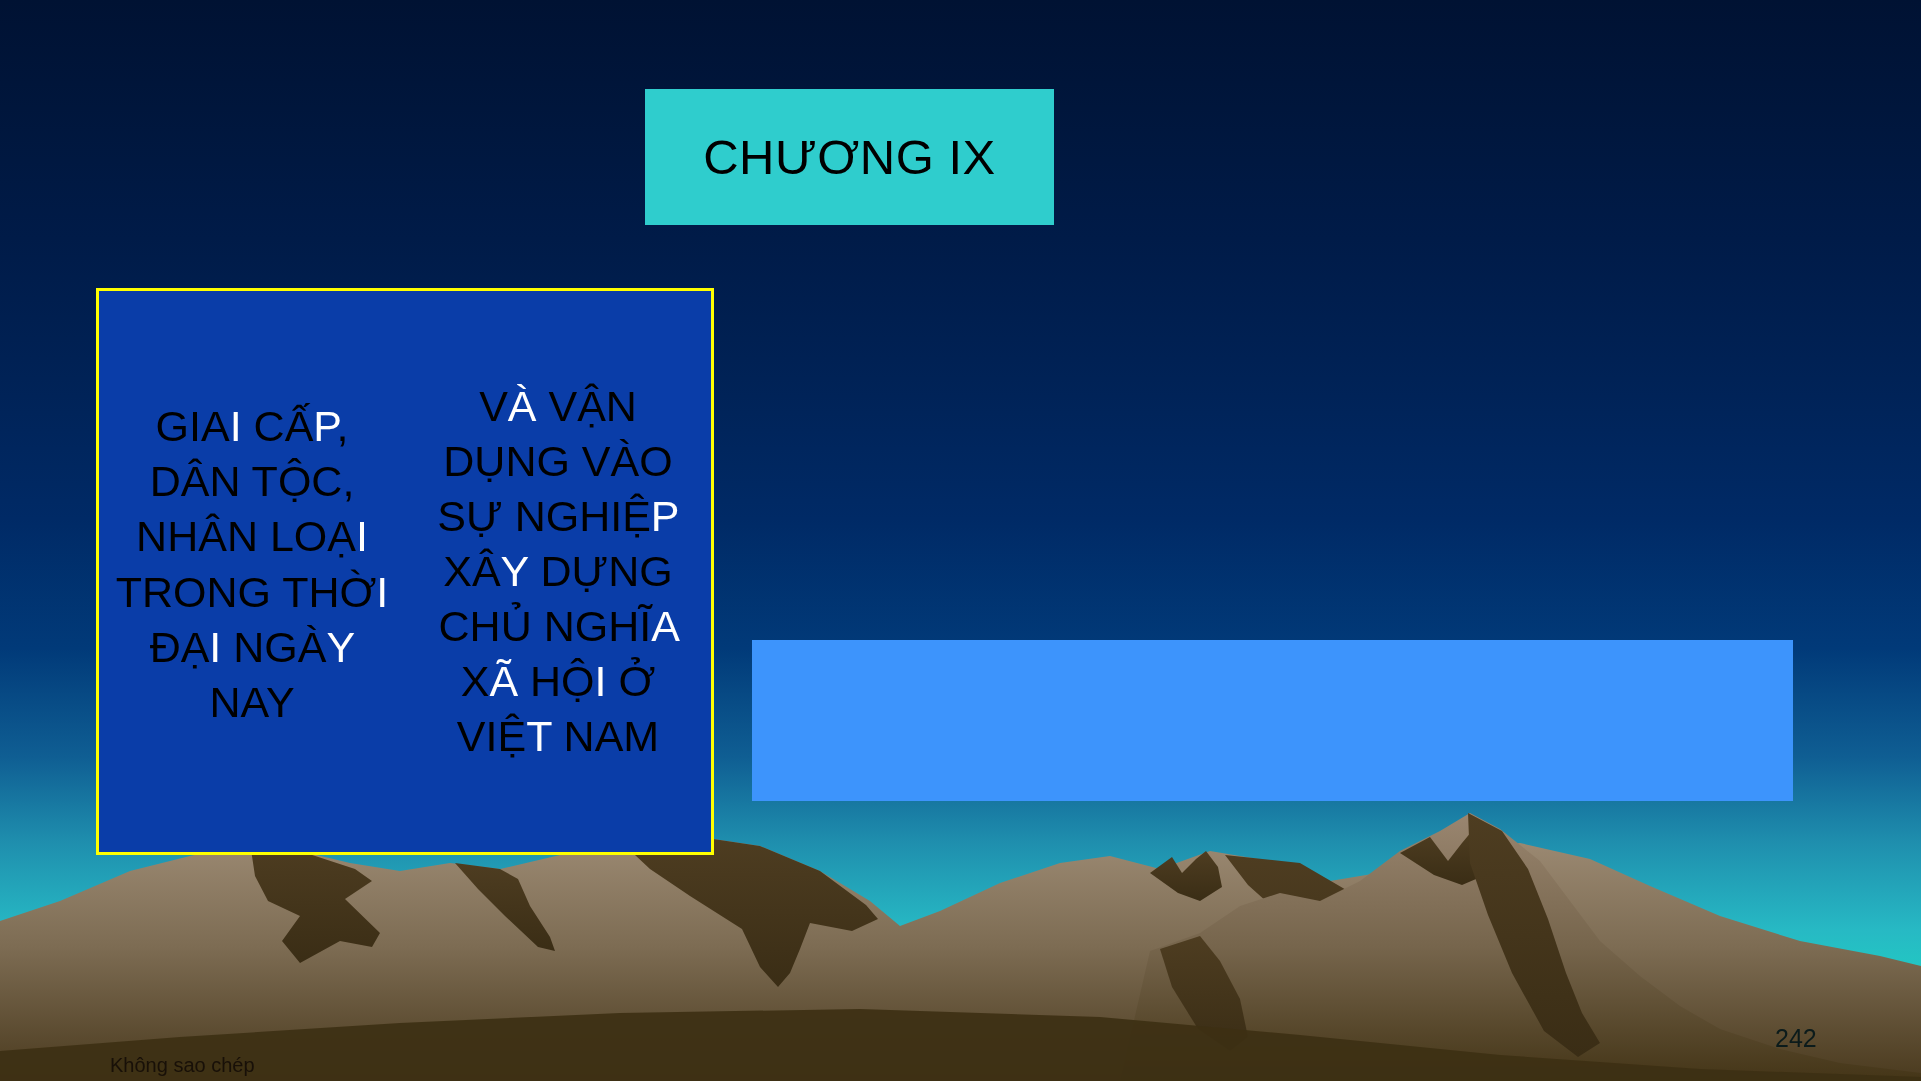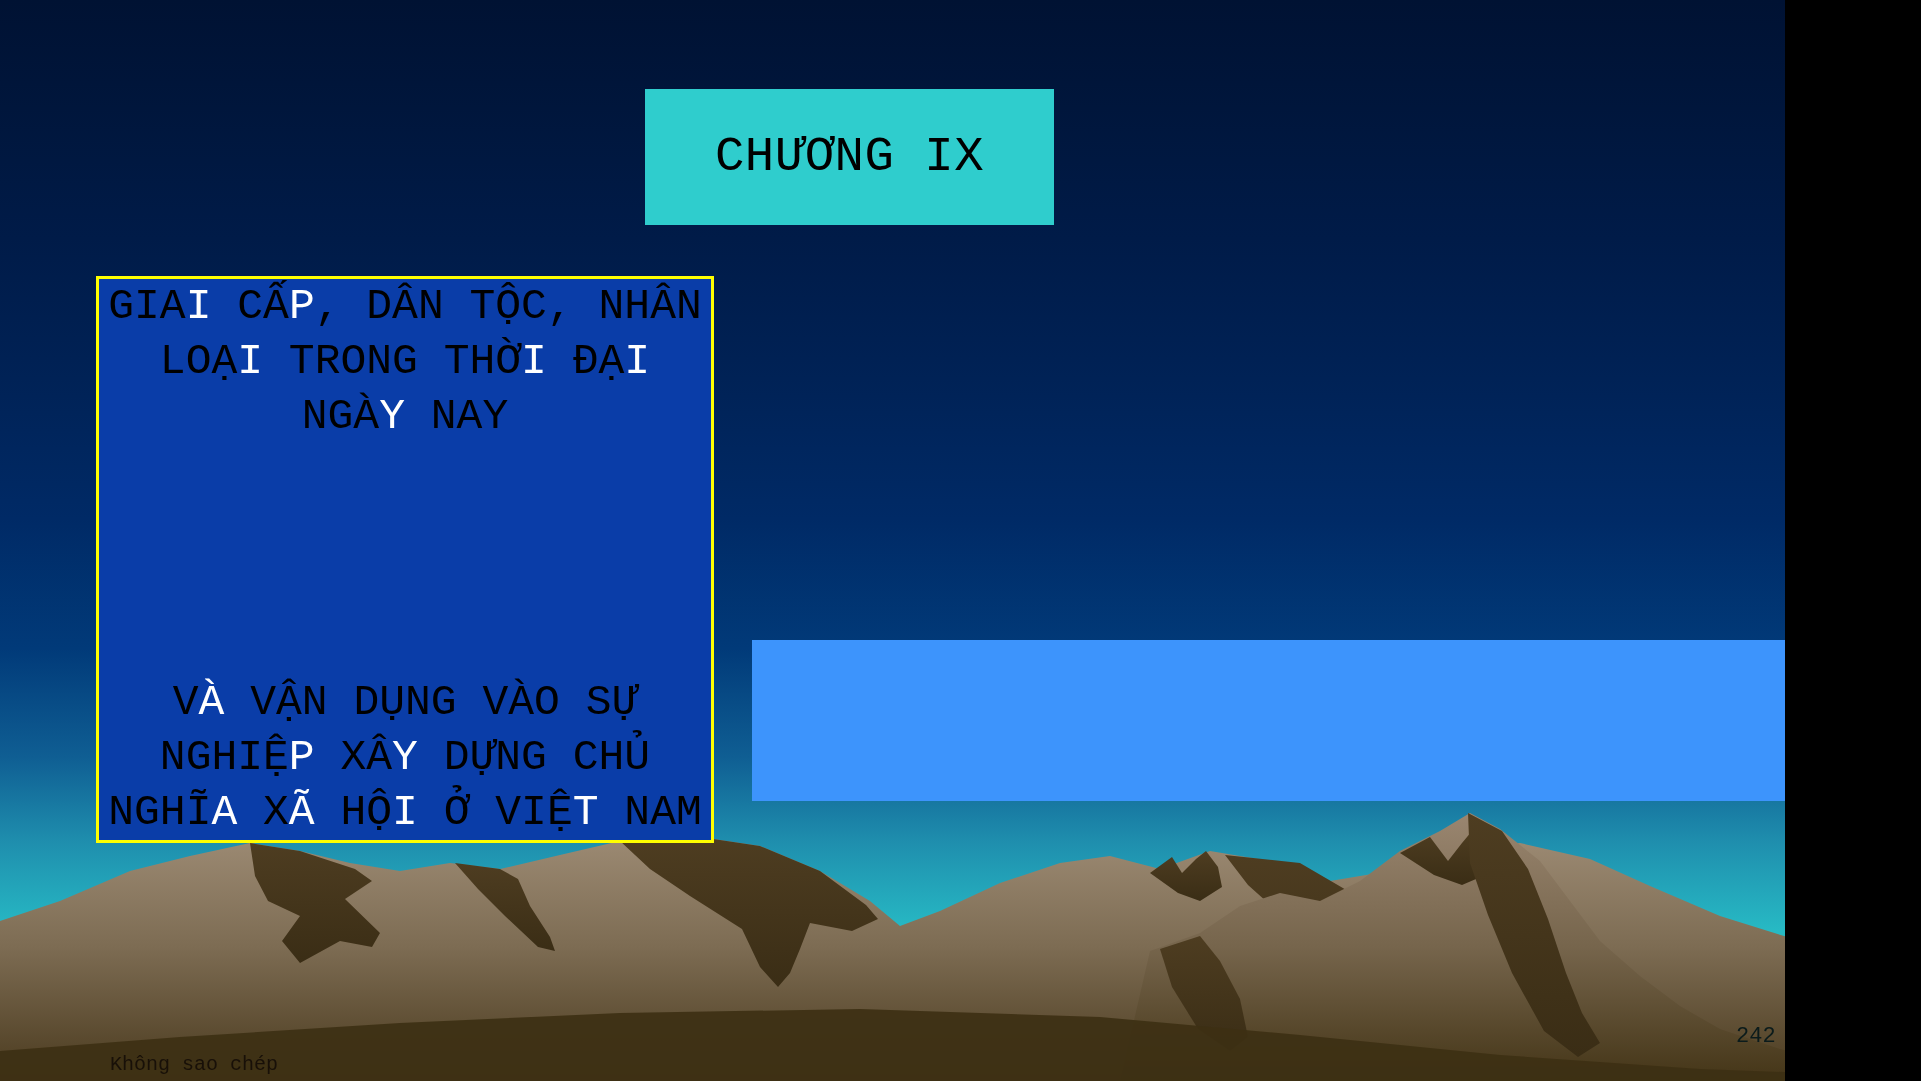--- a/index.html
+++ b/index.html
@@ -3,24 +3,24 @@
 <meta charset="utf-8">
 <title>Slide 242</title>
 <style>
   html, body {
     margin: 0;
     padding: 0;
     background: #000;
   }
   #slide {
     position: relative;
-    width: 1785px;
+    width: 1921px;
     height: 1081px;
     overflow: hidden;
-    font-family: Liberation Mono, monospace;
+    font-family: Liberation Sans, sans-serif;
     background: linear-gradient(to bottom,
         #001233 0%,
         #00163c 10%,
         #001b48 22%,
         #002256 35%,
         #002a66 48%,
         #013a79 60%,
         #0f5e93 70%,
         #1f8fae 78%,
         #27b9c4 86%,
@@ -56,29 +56,29 @@
     font-size: 49px;
     letter-spacing: 0.5px;
     white-space: nowrap;
     line-height: 1;
   }
 
   
   #left-box {
     position: absolute;
     left: 96px;
-    top: 276px;
+    top: 288px;
     width: 618px;
     height: 567px;
     background: #0a3da8;
     border: 3px solid #ffff00;
     box-sizing: border-box;
     display: flex;
-    flex-direction: column;
-    justify-content: space-between;
+    flex-direction: row;
+    justify-content: flex-start;
     align-items: center;
   }
   .left-para {
     width: 100%;
     text-align: center;
     color: #000;
     font-size: 43px;
     line-height: 1.28;
     padding: 0 6px;
     box-sizing: border-box;
@@ -123,24 +123,24 @@
     position: absolute;
     left: 110px;
     top: 1028px;
     color: #181008;
     font-size: 20px;
     line-height: 1;
     margin-top: 27px;
   }
   #page-number {
     position: absolute;
-    left: 1736px;
+    left: 1775px;
     top: 1026px;
     color: #0b1b1b;
-    font-size: 22px;
+    font-size: 25px;
     line-height: 1;
   }
 
   
   .w { color: #ffffff; }
 </style>
 </head>
 <body>
 
 <div id="slide">

